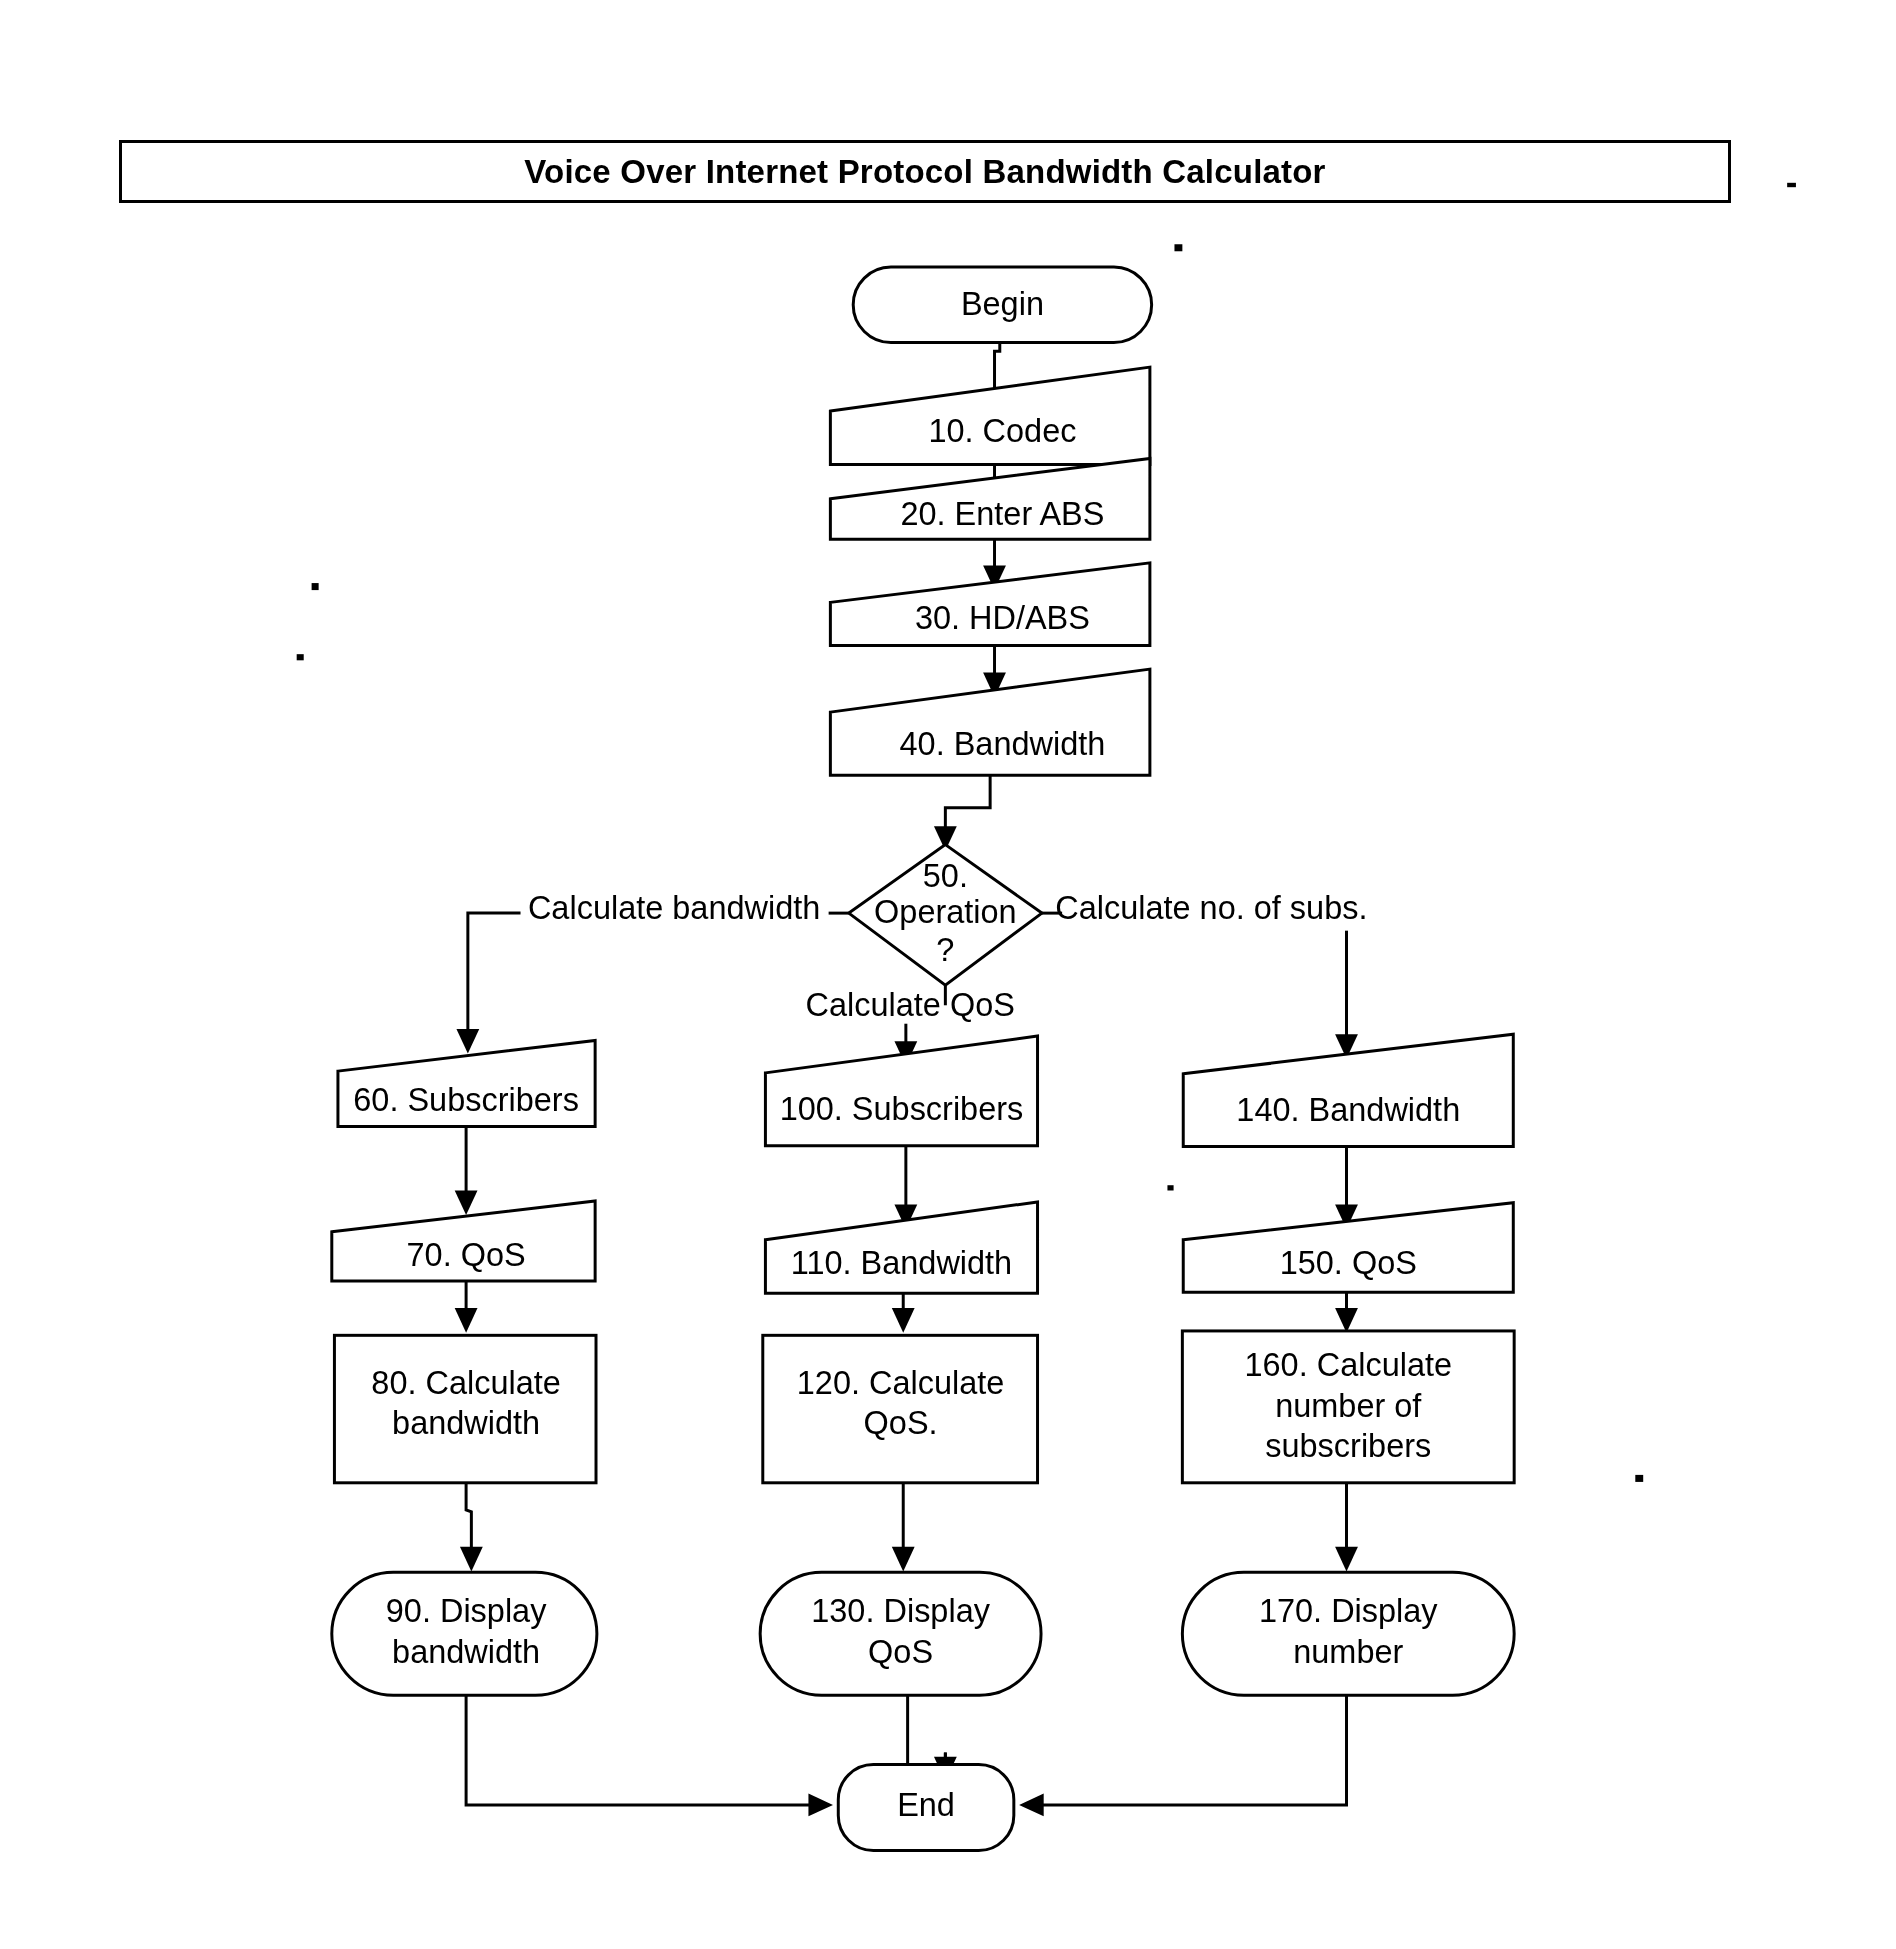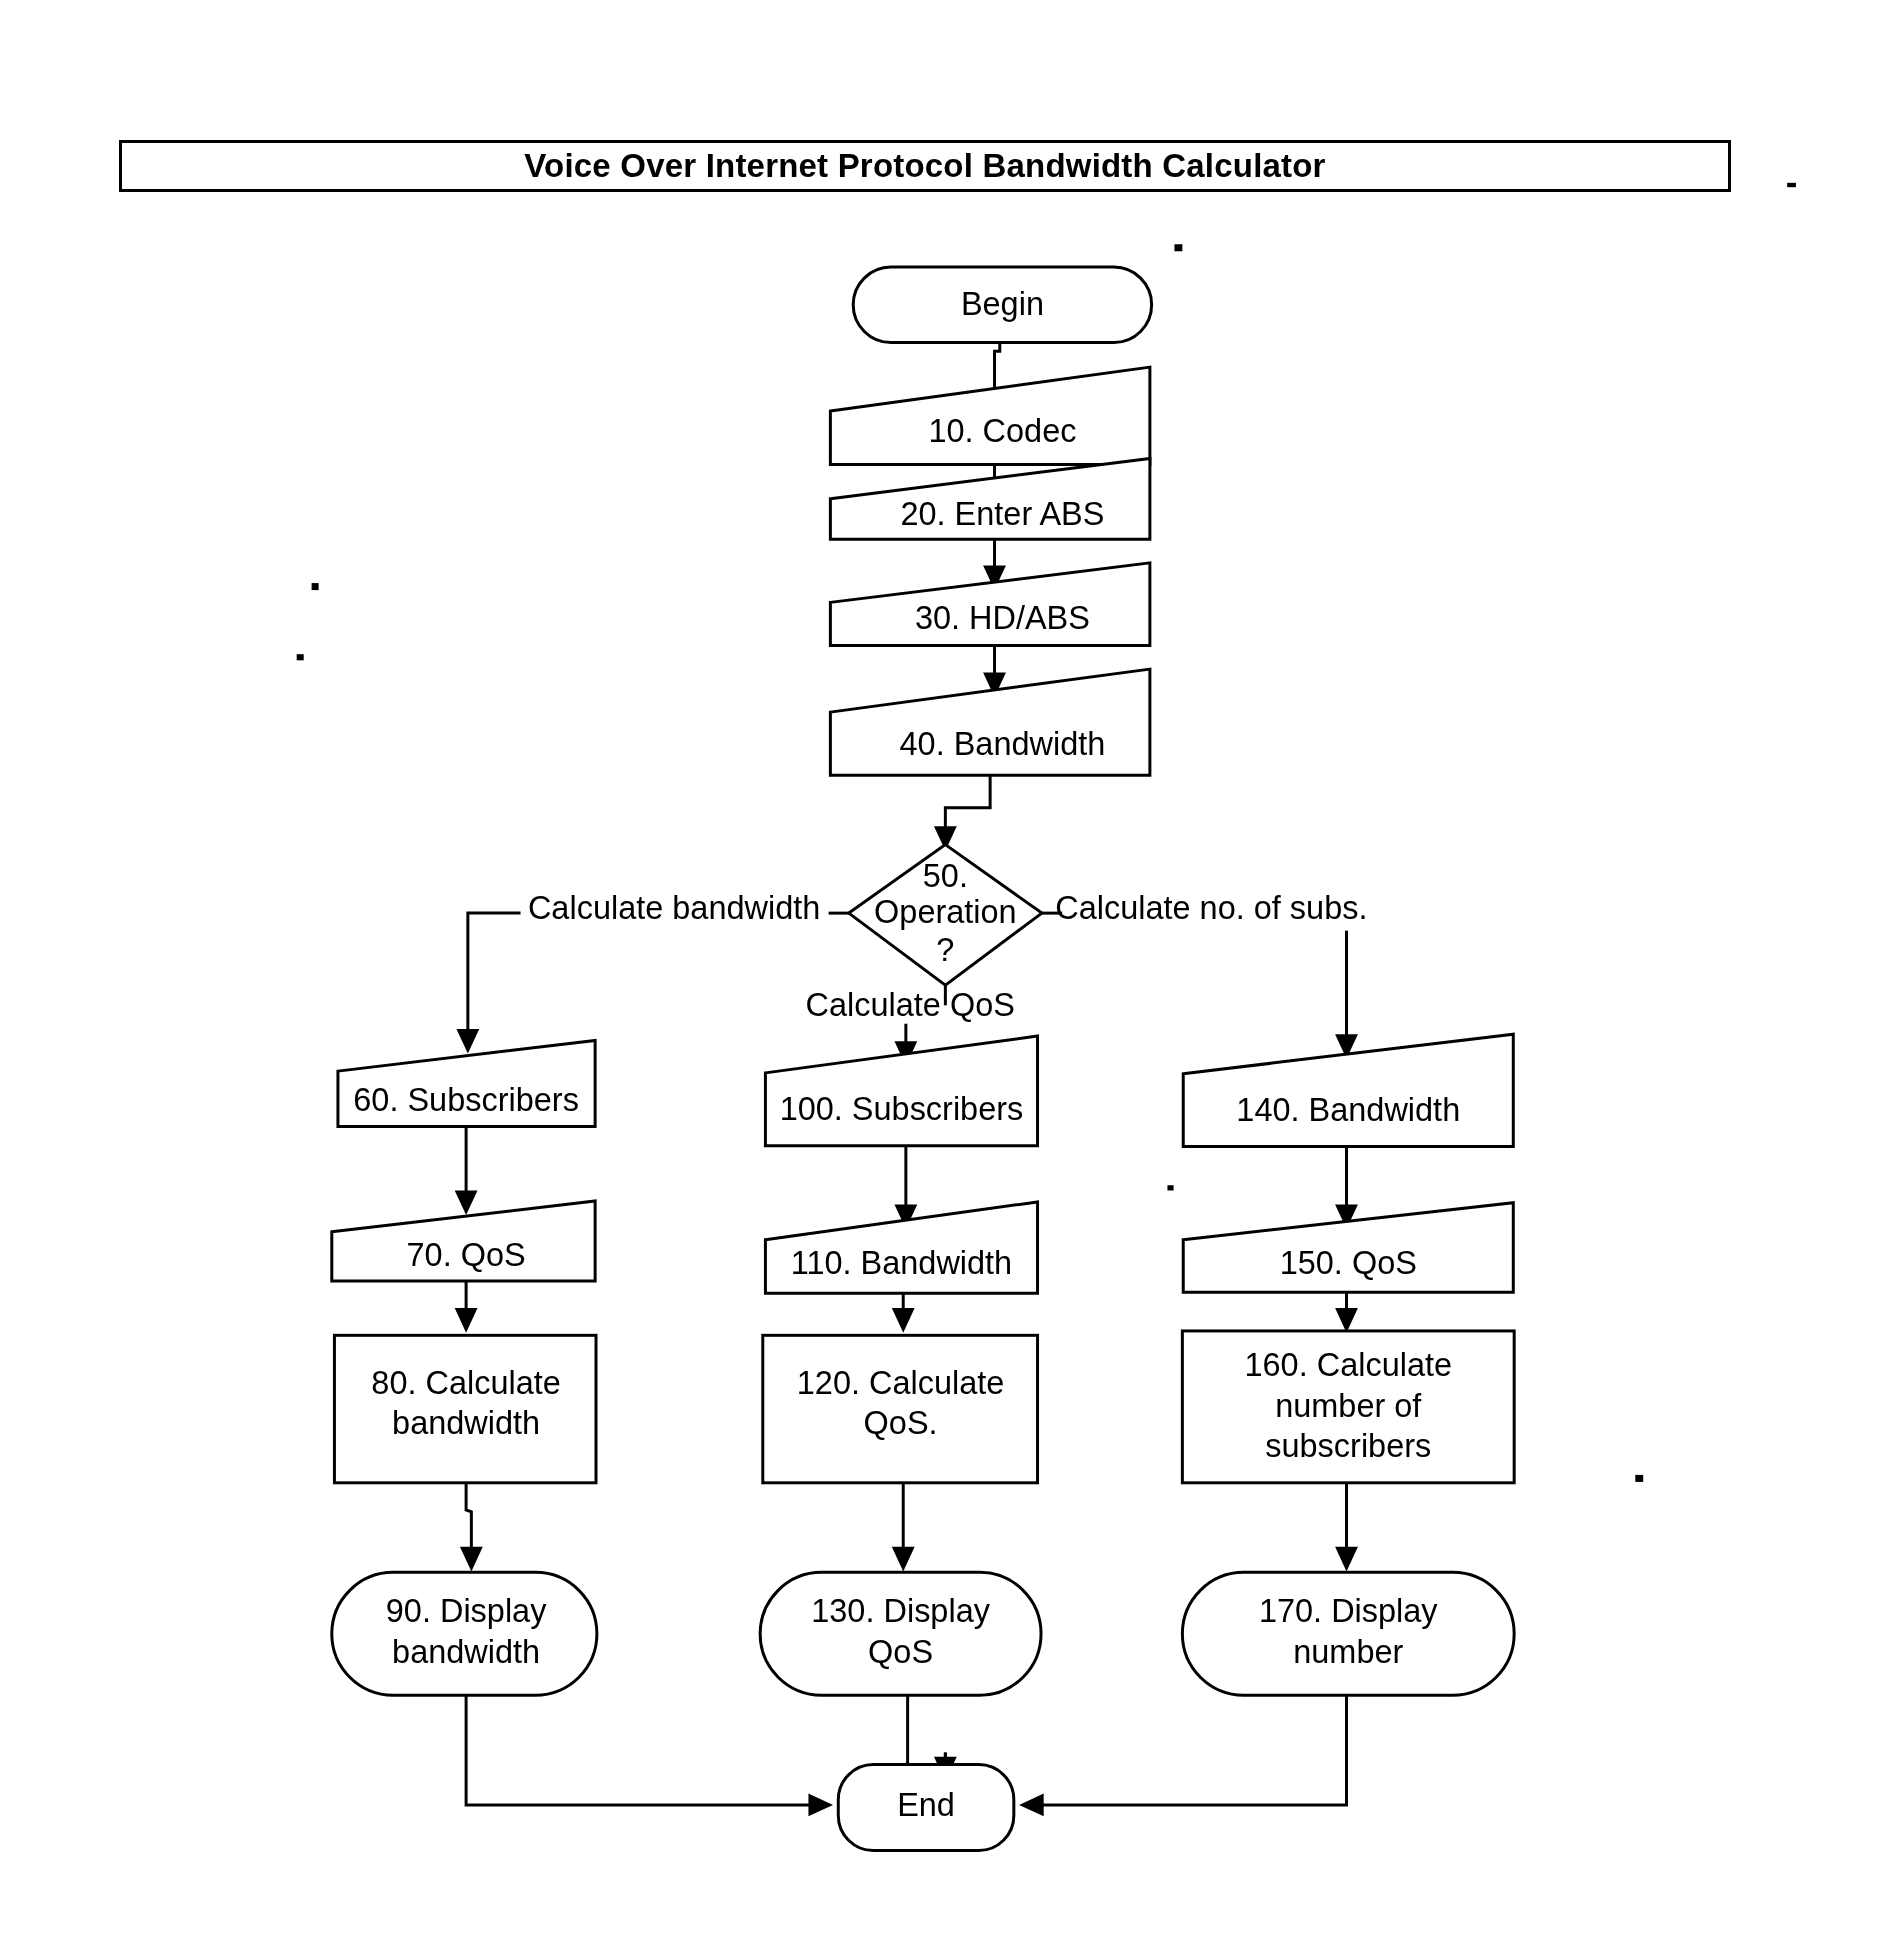--- a/index.html
+++ b/index.html
@@ -20,21 +20,21 @@
     height: 1950px;
     background: #ffffff;
   }
 
   
   #title-bar {
     position: absolute;
     left: 119px;
     top: 140px;
     width: 1612px;
-    height: 52px;
+    height: 63px;
     border: 3.5px solid #000000;
     box-sizing: border-box;
     background: #ffffff;
     display: flex;
     align-items: center;
     justify-content: center;
   }
   #title-text {
     font-size: 33px;
     font-weight: bold;

